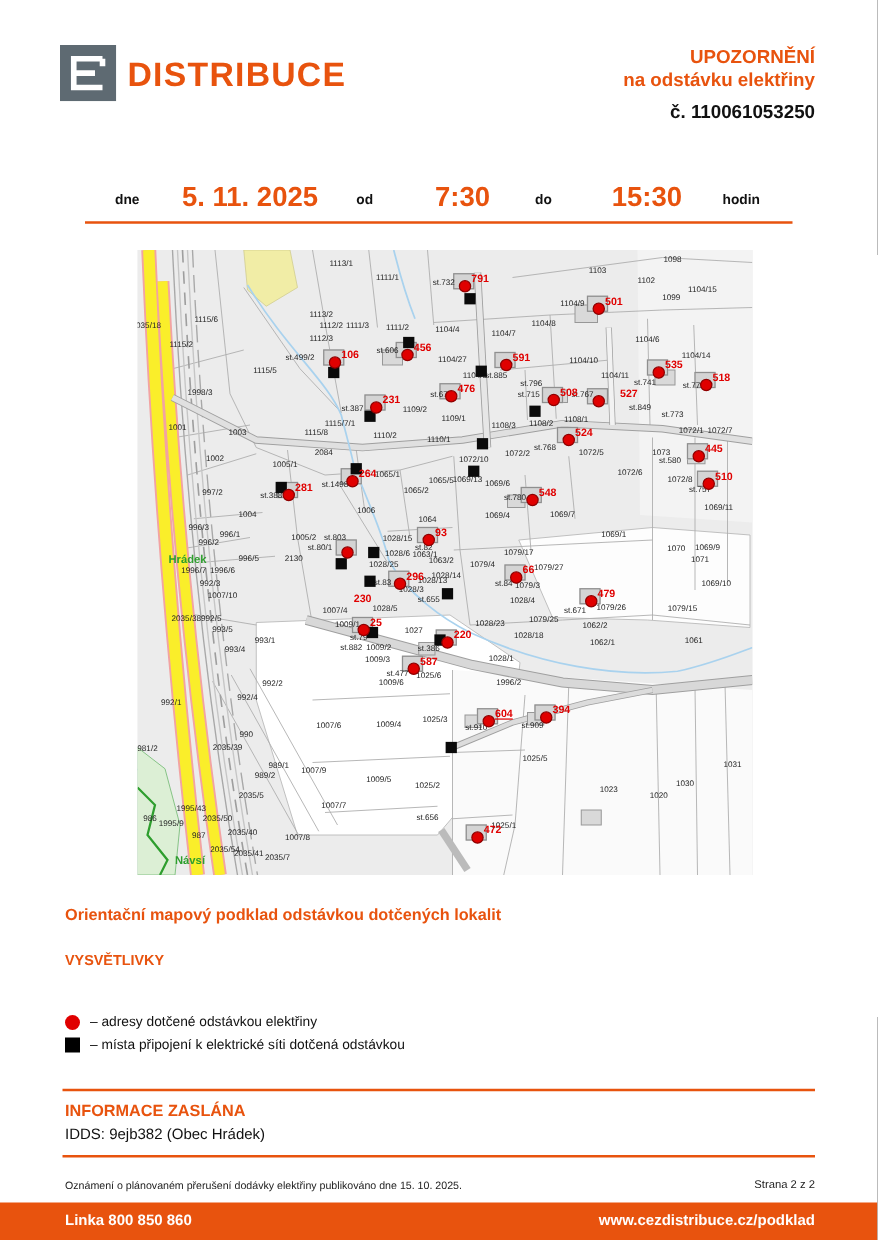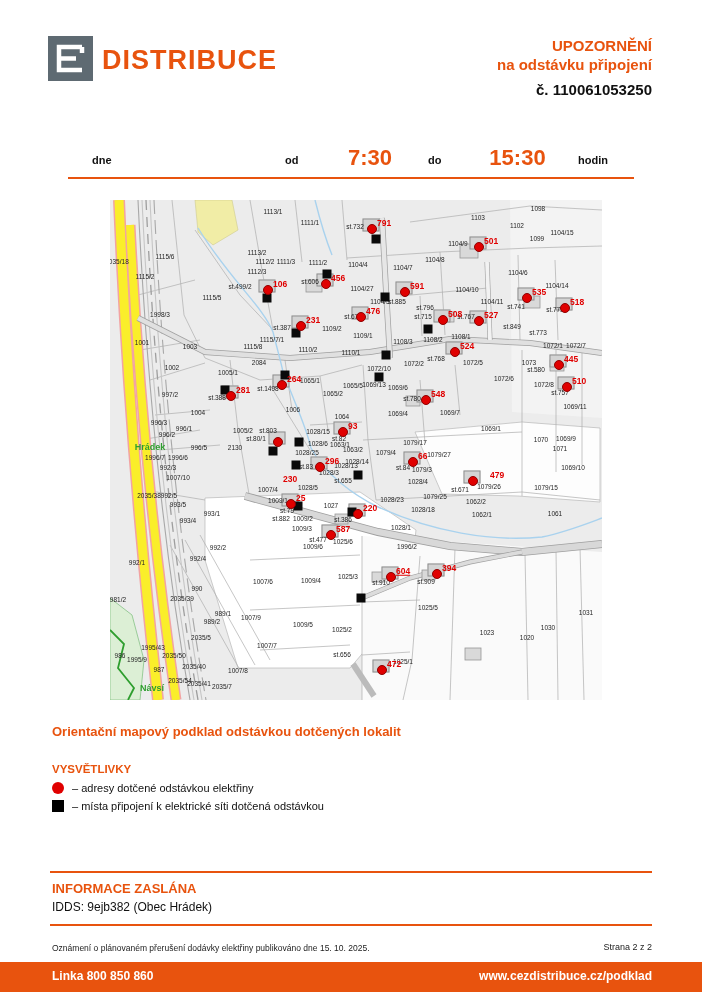--- a/index.html
+++ b/index.html
@@ -27,21 +27,21 @@
   .bld{position:absolute;width:15px;height:11px;background:#D4D4D4;border:1px solid #8F8F8F;
        transform:translate(-50%,-50%);}
   .adot{position:absolute;width:8px;height:8px;border-radius:50%;background:var(--address-red);
         border:1px solid #8F0000;transform:translate(-50%,-50%);}
   .alabel{position:absolute;transform:translate(0,-50%);font-size:8.5px;font-weight:bold;
           color:var(--address-red);white-space:nowrap;line-height:1;}
   .conn{position:absolute;width:9px;height:9px;background:#0A0A0A;transform:translate(-50%,-50%);}
   
   .map-caption{position:absolute;left:52px;top:724px;font-size:13px;font-weight:bold;color:var(--accent);}
   .legend-title{position:absolute;left:52px;top:763px;font-size:11.5px;font-weight:bold;color:var(--accent);}
-  .legend-row{position:absolute;left:52px;font-size:11px;color:#111;display:flex;align-items:center;gap:8px;}
+  .legend-row{position:absolute;left:52px;font-size:11px;color:#111;display:flex;align-items:center;gap:8px;margin-top:30px;}
   .leg-dot{width:12px;height:12px;border-radius:50%;background:var(--address-red);flex:0 0 auto;}
   .leg-sq{width:12px;height:12px;background:#000;flex:0 0 auto;}
   
   .rule{position:absolute;left:50px;width:602px;height:2px;background:var(--accent);}
   .info-title{position:absolute;left:52px;top:881px;font-size:13px;font-weight:bold;color:var(--accent);}
   .info-idds{position:absolute;left:52px;top:900px;font-size:12px;color:#111;}
   
   .foot-note{position:absolute;left:52px;top:943px;font-size:8.5px;color:#222;}
   .foot-page{position:absolute;right:50px;top:942px;font-size:9px;color:#222;}
   .foot-bar{position:absolute;left:0;top:962px;width:702px;height:30px;background:var(--accent);}
@@ -57,25 +57,26 @@
     <svg width="45" height="45" viewBox="0 0 45 45">
       <rect width="45" height="45" fill="#5E6A72"></rect>
       <path d="M34 11 H11 V34 H34" stroke="#fff" stroke-width="4.5" fill="none"></path>
       <path d="M11 22.5 H28" stroke="#fff" stroke-width="4.5" fill="none"></path>
       <path d="M34 11 V17" stroke="#fff" stroke-width="4.5" fill="none"></path>
     </svg>
   </div>
   <div class="brand">DISTRIBUCE</div>
   <div class="head-right">
     <div class="ht1">UPOZORNĚNÍ</div>
-    <div class="ht1">na odstávku připojení</div>
+    <div class="ht1">na odstávku elektřiny</div>
     <div class="ht2">č. 110061053250</div>
   </div>
 
   <span class="sched-label" style="left:92px;top:154px">dne</span>
+  <span class="sched-val" style="left:135px;top:145px;width:130px">5. 11. 2025</span>
   <span class="sched-label" style="left:285px;top:154px">od</span>
   <span class="sched-val" style="left:325px;top:145px;width:90px">7:30</span>
   <span class="sched-label" style="left:428px;top:154px">do</span>
   <span class="sched-val" style="left:470px;top:145px;width:95px">15:30</span>
   <span class="sched-label" style="left:578px;top:154px">hodin</span>
   <div class="sched-line"></div>
 
   <div class="map">
     <svg width="492" height="500" viewBox="0 0 492 500">
       <rect width="492" height="500" fill="#ECECEC"></rect>
@@ -420,21 +421,21 @@
         <span class="alabel" style="left: 300px; top: 86px;">591</span>
         <span class="adot" style="left: 369px; top: 47px;"></span>
         <span class="alabel" style="left: 374px; top: 41px;">501</span>
         <span class="adot" style="left: 417px; top: 98px;"></span>
         <span class="alabel" style="left: 422px; top: 92px;">535</span>
         <span class="adot" style="left: 455px; top: 108px;"></span>
         <span class="alabel" style="left: 460px; top: 102px;">518</span>
         <span class="adot" style="left: 333px; top: 120px;"></span>
         <span class="alabel" style="left: 338px; top: 114px;">508</span>
         <span class="adot" style="left: 369px; top: 121px;"></span>
-        <span class="alabel" style="left: 374px; top: 115px; text-align: center;">527</span>
+        <span class="alabel" style="left: 386px; top: 115px; text-align: center;">527</span>
         <span class="adot" style="left: 251px; top: 117px;"></span>
         <span class="alabel" style="left: 256px; top: 111px;">476</span>
         <span class="adot" style="left: 191px; top: 126px;"></span>
         <span class="alabel" style="left: 196px; top: 120px;">231</span>
         <span class="adot" style="left: 345px; top: 152px;"></span>
         <span class="alabel" style="left: 350px; top: 146px;">524</span>
         <span class="adot" style="left: 449px; top: 165px;"></span>
         <span class="alabel" style="left: 454px; top: 159px;">445</span>
         <span class="adot" style="left: 457px; top: 187px;"></span>
         <span class="alabel" style="left: 462px; top: 181px;">510</span>
@@ -446,21 +447,21 @@
         <span class="alabel" style="left: 126px; top: 190px;">281</span>
         <span class="adot" style="left: 168px; top: 242px;"></span>
         <span class="alabel" style="left: 173px; top: 236px; margin-top: 43px;">230</span>
         <span class="adot" style="left: 233px; top: 232px;"></span>
         <span class="alabel" style="left: 238px; top: 226px;">93</span>
         <span class="adot" style="left: 210px; top: 267px;"></span>
         <span class="alabel" style="left: 215px; top: 261px;">296</span>
         <span class="adot" style="left: 303px; top: 262px;"></span>
         <span class="alabel" style="left: 308px; top: 256px;">66</span>
         <span class="adot" style="left: 363px; top: 281px;"></span>
-        <span class="alabel" style="left: 380px; top: 275px; text-align: right;">479</span>
+        <span class="alabel" style="left: 368px; top: 275px; text-align: right;">479</span>
         <span class="adot" style="left: 181px; top: 304px;"></span>
         <span class="alabel" style="left: 186px; top: 298px;">25</span>
         <span class="adot" style="left: 248px; top: 314px;"></span>
         <span class="alabel" style="left: 253px; top: 308px;">220</span>
         <span class="adot" style="left: 221px; top: 335px;"></span>
         <span class="alabel" style="left: 226px; top: 329px;">587</span>
         <span class="adot" style="left: 281px; top: 377px;"></span>
         <span class="alabel" style="left: 286px; top: 371px; text-decoration: underline;">604</span>
         <span class="adot" style="left: 327px; top: 374px;"></span>
         <span class="alabel" style="left: 332px; top: 368px;">394</span>

